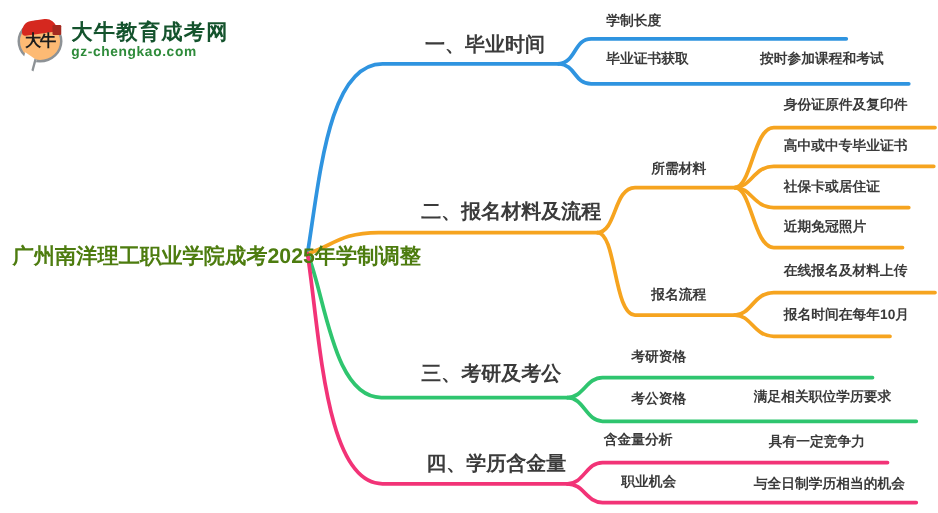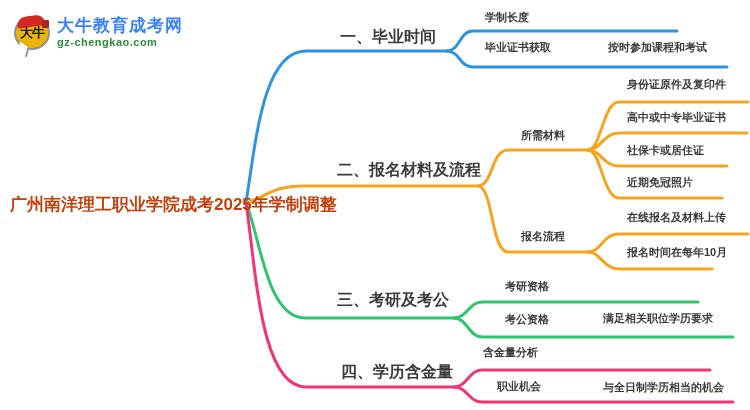--- a/index.html
+++ b/index.html
@@ -6,27 +6,27 @@
   .stage{
     position:relative;width:750px;height:410px;background:#ffffff;overflow:hidden;
     font-family:"Liberation Sans","DejaVu Sans",sans-serif;
   }
   svg.lines{position:absolute;left:0;top:0;width:750px;height:410px;}
   svg.lines path{fill:none;stroke-width:3;stroke-linecap:round;stroke-linejoin:round;}
   .lbl{
     position:absolute;white-space:nowrap;line-height:1.05;
     color:#3b3b3b;font-weight:700;font-size:11px;
   }
-  .lbl.center{font-size:17px;color:#c2410c;}
+  .lbl.center{font-size:17px;color:#4d7c0f;}
   .lbl.branch{font-size:16px;}
   
   .logo{position:absolute;left:14px;top:16px;display:flex;align-items:center;gap:7px;}
   .logo-bubble{
     position:relative;width:36px;height:34px;border:2px solid #8d9296;border-radius:50%;
-    background:#eab308;box-sizing:border-box;flex:0 0 auto;text-decoration:underline;
+    background:#fdba74;box-sizing:border-box;flex:0 0 auto;text-decoration:underline;
   }
   .logo-bubble:after{ 
     content:"";position:absolute;left:2px;bottom:-6px;width:9px;height:9px;background:#fff;
     border-right:2px solid #8d9296;transform:rotate(35deg) skewX(20deg);
   }
   .logo-arc{
     position:absolute;left:1px;top:-2px;width:28px;height:11px;
     background:#d5281f;border-radius:14px 14px 4px 4px;transform:rotate(-8deg);
   }
   .logo-chars{
@@ -70,21 +70,21 @@
     <path d="M454,387 C467,387 469,402 482,402 L733,402" stroke="#f23377"></path>
   </svg>
 
   <div class="logo">
     <div class="logo-bubble">
       <span class="logo-arc"></span>
       <span class="logo-chars">大牛</span>
       <span class="logo-seal"></span>
     </div>
     <div class="logo-text">
-      <div class="logo-brand" style="color:#3b82f6">大牛教育成考网</div>
+      <div class="logo-brand" style="color:#14532d">大牛教育成考网</div>
       <div class="logo-domain" style="color:#2e8b3a">gz-chengkao.com</div>
     </div>
   </div>
 
   <div class="lbl center" style="left:10px;top:196px">广州南洋理工职业学院成考2025年学制调整</div>
 
   <div class="lbl branch" style="left:340px;top:29px">一、毕业时间</div>
   <div class="lbl" style="left:485px;top:12px">学制长度</div>
   <div class="lbl" style="left:485px;top:42px">毕业证书获取</div>
   <div class="lbl branch" style="left:337px;top:162px">二、报名材料及流程</div>
@@ -99,16 +99,17 @@
   <div class="lbl" style="left:627px;top:212px">在线报名及材料上传</div>
   <div class="lbl" style="left:627px;top:247px">报名时间在每年10月</div>
 
   <div class="lbl branch" style="left:337px;top:292px">三、考研及考公</div>
   <div class="lbl" style="left:505px;top:281px">考研资格</div>
   <div class="lbl" style="left:505px;top:314px">考公资格</div>
   <div class="lbl" style="left:603px;top:313px">满足相关职位学历要求</div>
 
   <div class="lbl branch" style="left:341px;top:364px">四、学历含金量</div>
   <div class="lbl" style="left:483px;top:347px">含金量分析</div>
+  <div class="lbl" style="left:615px;top:349px">具有一定竞争力</div>
   <div class="lbl" style="left:497px;top:381px">职业机会</div>
   <div class="lbl" style="left:603px;top:382px">与全日制学历相当的机会</div>
 
 </div>
 
 </body></html>

